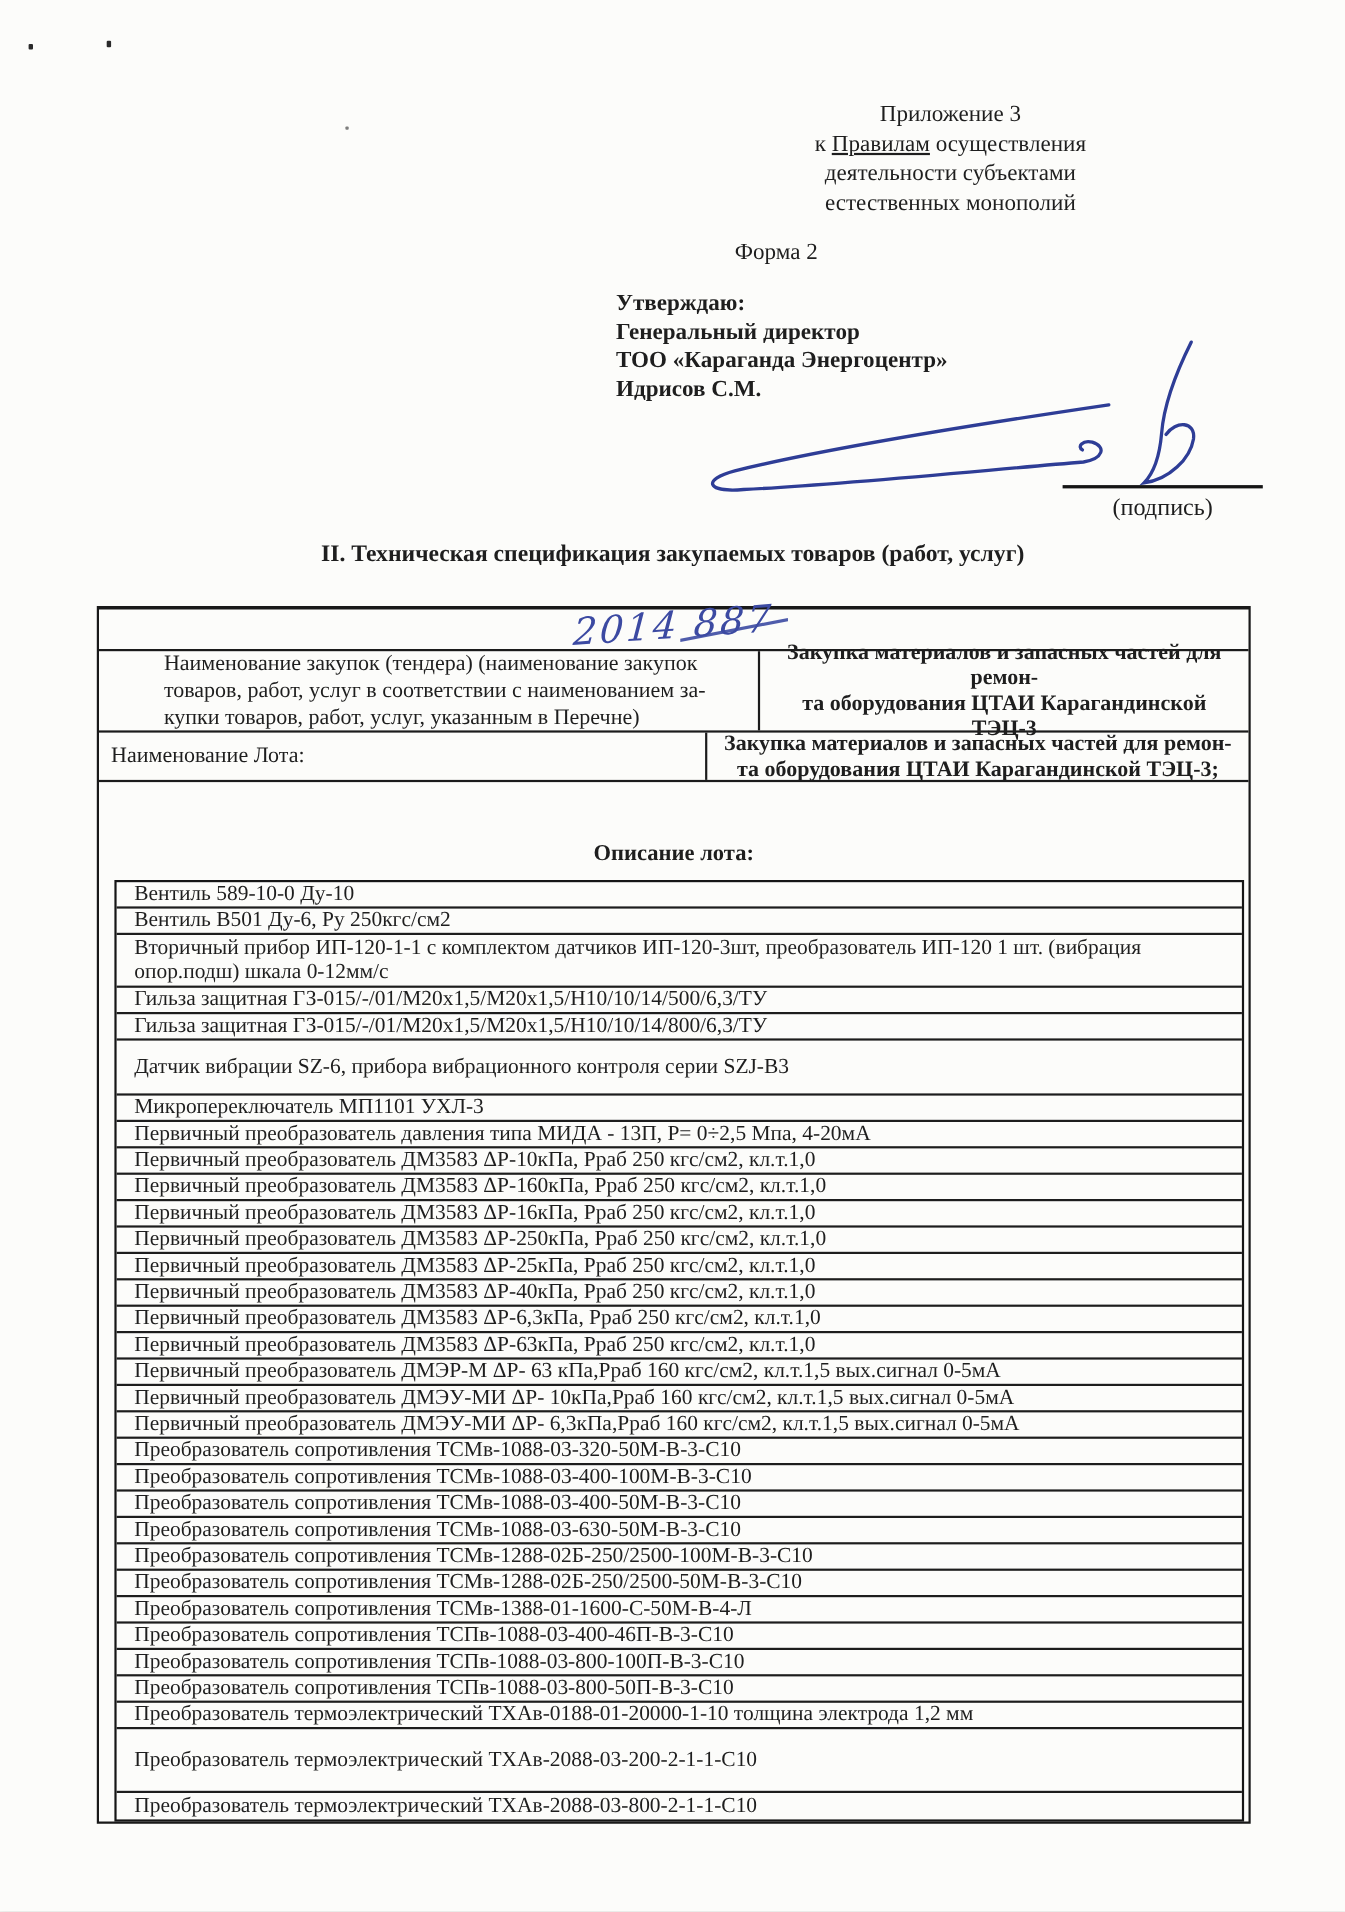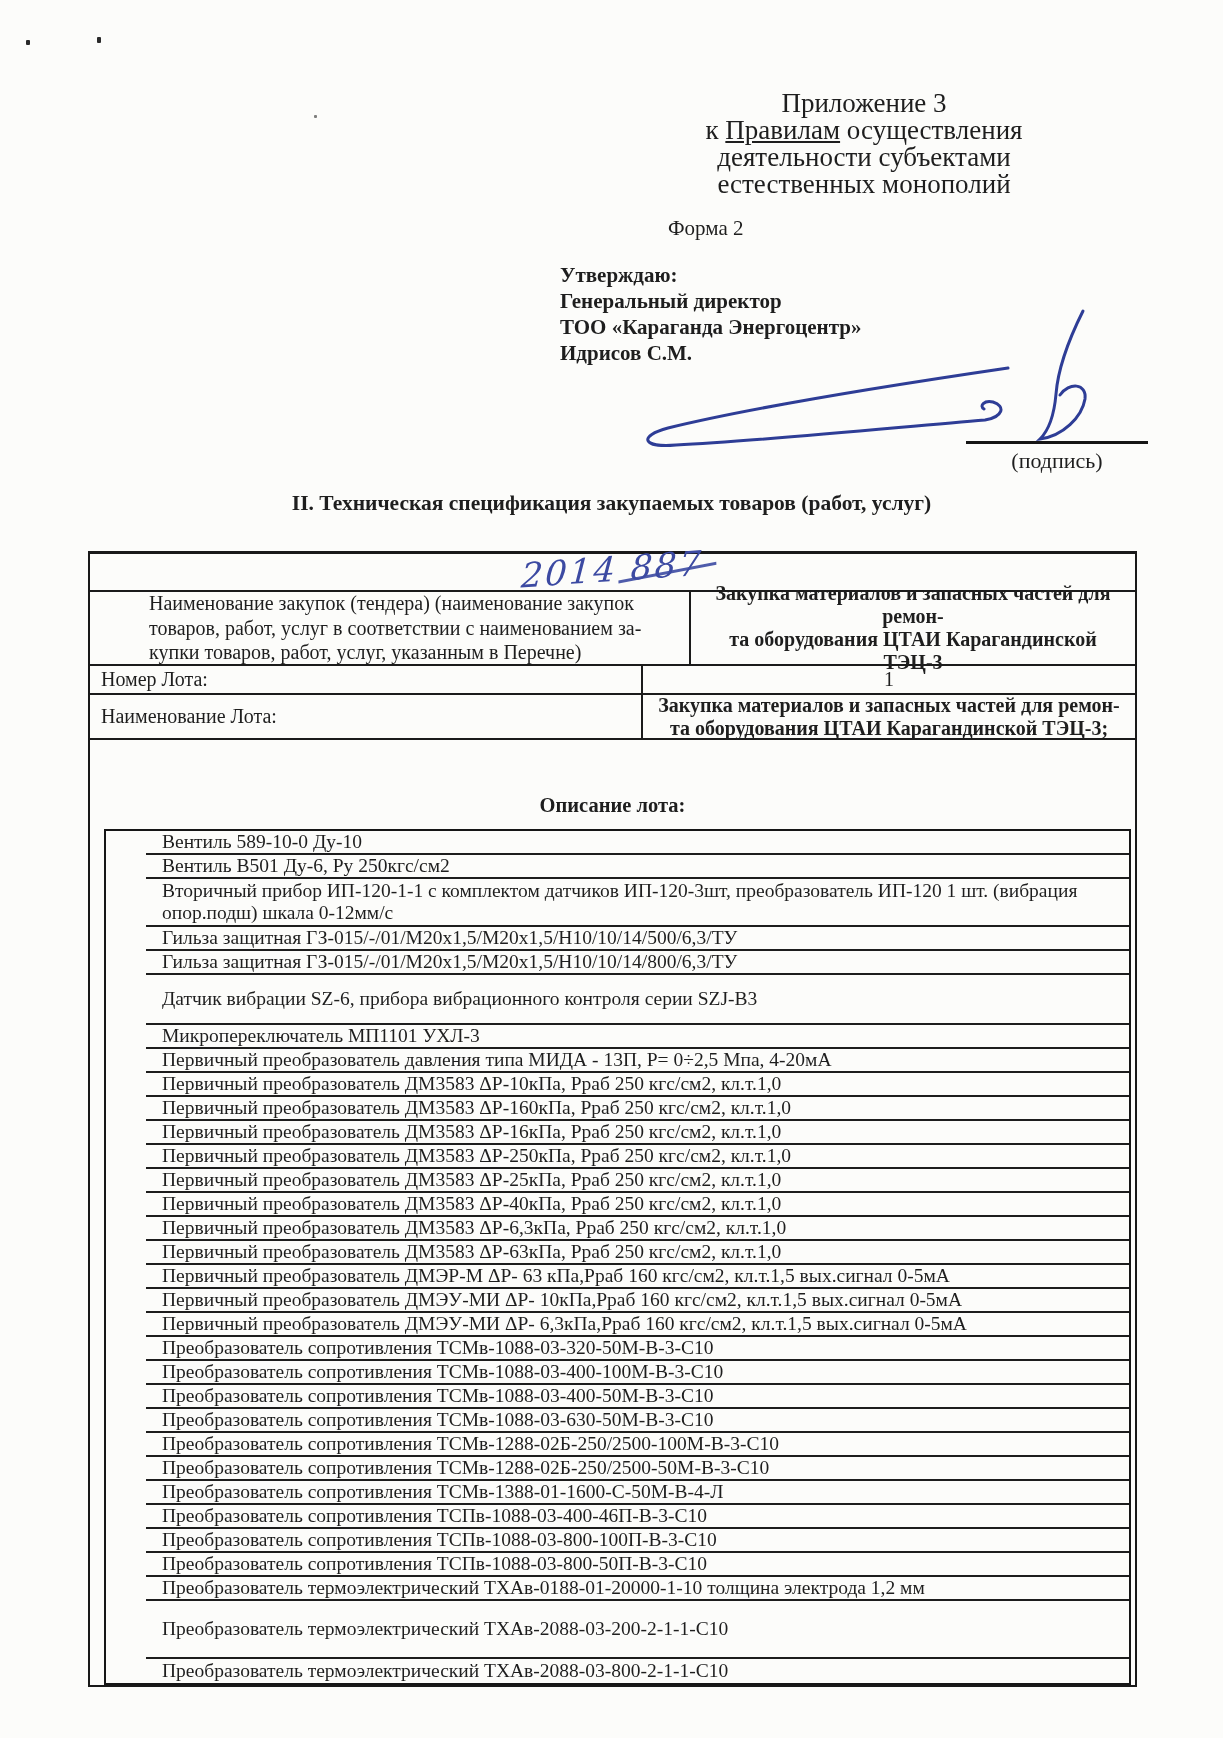--- a/index.html
+++ b/index.html
@@ -12,21 +12,21 @@
     box-shadow:0 0 6px rgba(0,0,0,.25);
   }
   .pre { white-space:pre-line; }
   .speck { position:absolute; background:#2a2a2a; border-radius:1px; }
   .speck.s1 { left:26px; top:40px; width:4px; height:5px; }
   .speck.s2 { left:97px; top:37px; width:4px; height:6px; }
   .speck.s3 { left:314px; top:115px; width:3px; height:3px; opacity:.6; }
 
   .appendix {
     position:absolute; top:90px; left:688px; width:352px;
-    text-align:center; font-size:27px; line-height:27px;
+    text-align:center; font-size:21px; line-height:27px;
   }
   .appendix .u { text-decoration:underline; }
   .form-label {
     position:absolute; top:216px; left:668px; width:352px;
     font-size:21px;
   }
   .approve {
     position:absolute; top:262px; left:560px; width:480px;
     text-align:left; font-size:21px; line-height:26px; font-weight:bold;
   }
@@ -69,21 +69,20 @@
     transform:rotate(-4deg) skewX(-8deg); top:-3px;
   }
   .hw-strike {
     position:absolute; right:-14px; top:17px; width:98px; height:2.5px;
     background:#3c4aa2; transform:rotate(-7deg); opacity:.9;
   }
 
   .items-wrap {
     margin:2px 4px 0 14px;
     border:2.5px solid #161616;
-    padding-left:40px;
   }
   .item-row {
     border-bottom:2px solid #1d1d1d;
     min-height:24px; display:flex; align-items:center;
     padding:0 8px 0 16px; font-size:19.5px; line-height:22px;
   }
   .item-row:last-child { border-bottom:none; }
   .item-row.two-line { min-height:48px; }
   .item-row.tall  { min-height:50px; }
   .item-row.tall2 { min-height:58px; }
@@ -132,24 +131,20 @@
     </div>
 
     <div class="srow r2">
       <div class="scell-l pre">Наименование закупок (тендера) (наименование закупок
 товаров, работ, услуг в соответствии с наименованием за-
 купки товаров, работ, услуг, указанным в Перечне)</div>
       <div class="scell-r bold pre">Закупка материалов и запасных частей для ремон-
 та оборудования ЦТАИ Карагандинской ТЭЦ-3</div>
     </div>
 
-    <div class="srow r3">
-      <div class="scell-l">Номер Лота:</div>
-      <div class="scell-r">1</div>
-    </div>
 
     <div class="srow r4">
       <div class="scell-l">Наименование Лота:</div>
       <div class="scell-r bold pre">Закупка материалов и запасных частей для ремон-
 та оборудования ЦТАИ Карагандинской ТЭЦ-3;</div>
     </div>
 
     <div class="desc-row">Описание лота:</div>
 
     <div class="items-wrap">

